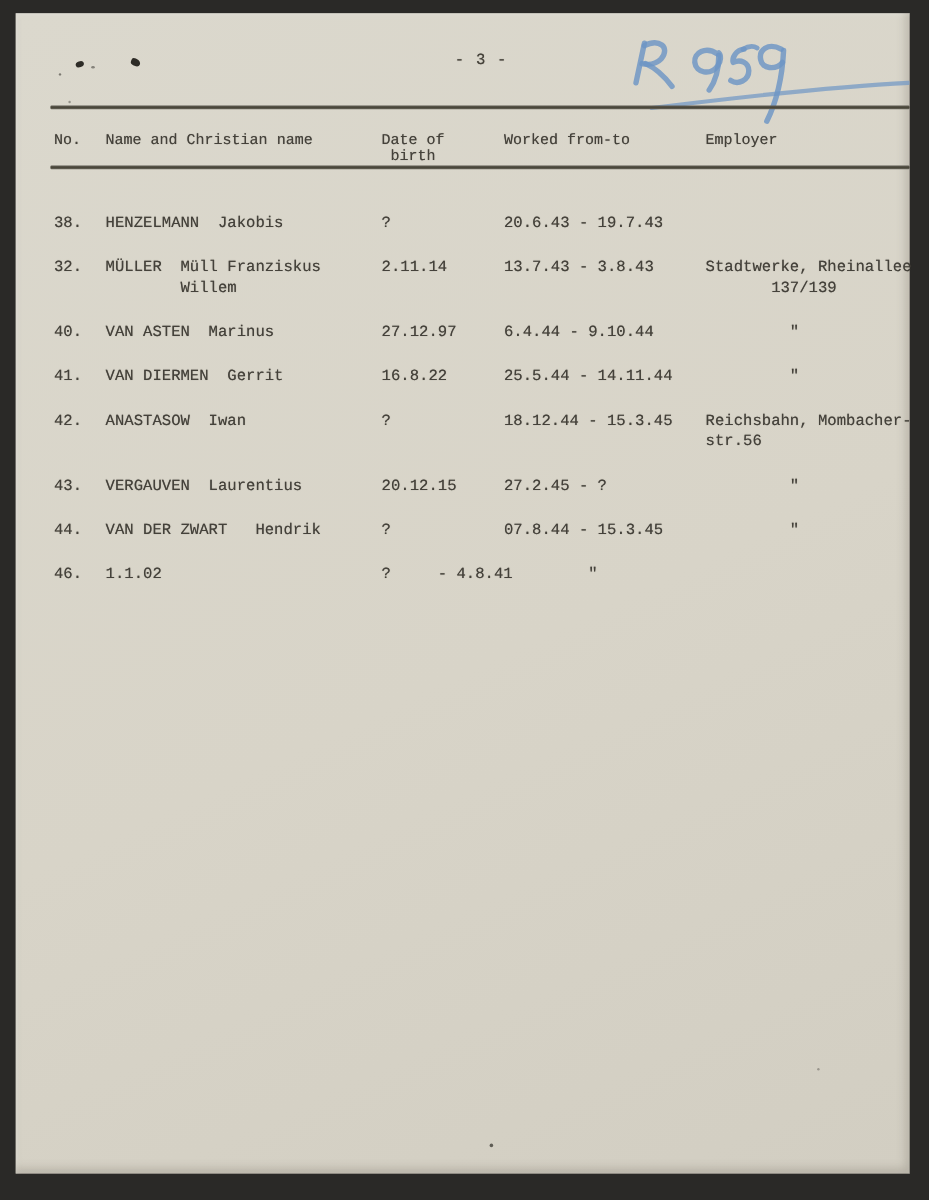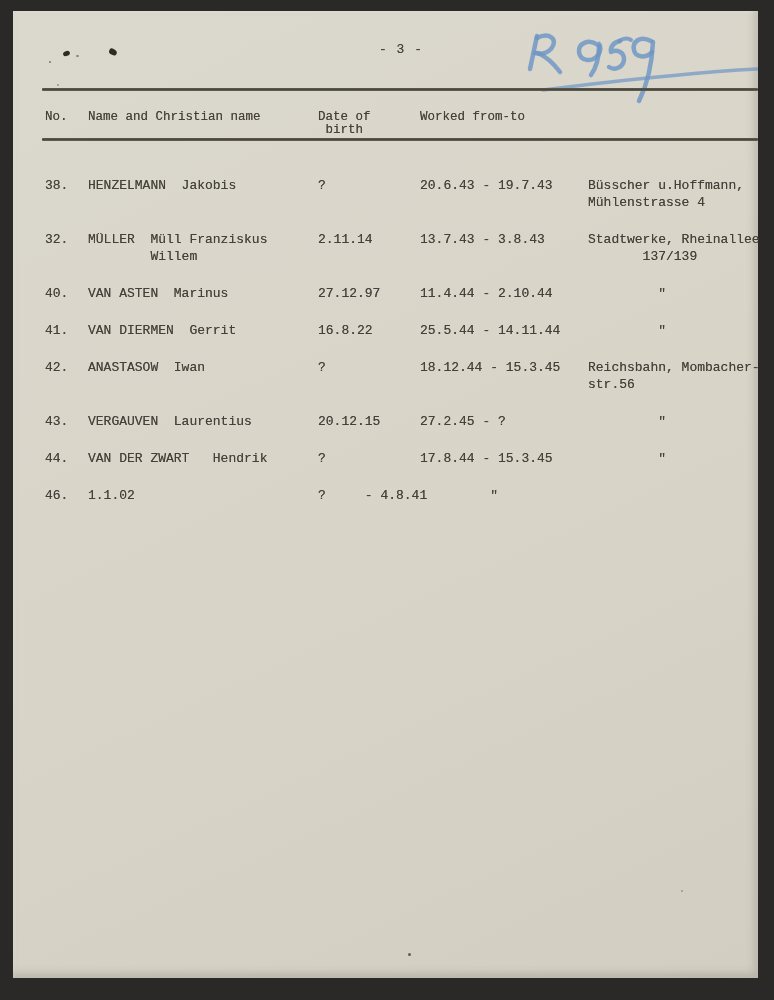--- a/index.html
+++ b/index.html
@@ -81,47 +81,46 @@
   </svg>
 
   <div class="table">
     <div class="rule"></div>
     <div class="hdr-row">
       <div class="cell">No.</div>
       <div class="cell">Name and Christian name</div>
       <div class="cell">Date of
  birth</div>
       <div class="cell">Worked from-to</div>
+      <div class="cell">Employer</div>
     </div>
     <div class="rule rule-mid"></div>
     <div class="rows" id="rows">
   <div class="row">
     <div class="cell">38.</div>
     <div class="cell">HENZELMANN  Jakobis</div>
     <div class="cell">?</div>
     <div class="cell">20.6.43 - 19.7.43</div>
-    <div class="cell">Büsscher u.Hoffmann,
-Mühlenstrasse 4</div>
   </div>
 
   <div class="row">
     <div class="cell">32.</div>
     <div class="cell">MÜLLER  Müll Franziskus
         Willem</div>
     <div class="cell">2.11.14</div>
     <div class="cell">13.7.43 - 3.8.43</div>
     <div class="cell">Stadtwerke, Rheinallee
        137/139</div>
   </div>
 
   <div class="row">
     <div class="cell">40.</div>
     <div class="cell">VAN ASTEN  Marinus</div>
     <div class="cell">27.12.97</div>
-    <div class="cell">11.4.44 - 2.10.44</div>
+    <div class="cell">6.4.44 - 9.10.44</div>
     <div class="cell">         "</div>
   </div>
 
   <div class="row">
     <div class="cell">41.</div>
     <div class="cell">VAN DIERMEN  Gerrit</div>
     <div class="cell">16.8.22</div>
     <div class="cell">25.5.44 - 14.11.44</div>
     <div class="cell">         "</div>
   </div>
@@ -140,21 +139,21 @@
     <div class="cell">VERGAUVEN  Laurentius</div>
     <div class="cell">20.12.15</div>
     <div class="cell">27.2.45 - ?</div>
     <div class="cell">         "</div>
   </div>
 
   <div class="row">
     <div class="cell">44.</div>
     <div class="cell">VAN DER ZWART   Hendrik</div>
     <div class="cell">?</div>
-    <div class="cell">17.8.44 - 15.3.45</div>
+    <div class="cell">07.8.44 - 15.3.45</div>
     <div class="cell">         "</div>
   </div>
 
 
   <div class="row">
     <div class="cell">46.</div>
     <div class="cell">1.1.02</div>
     <div class="cell">?     - 4.8.41</div>
     <div class="cell">         "</div>
   </div>

